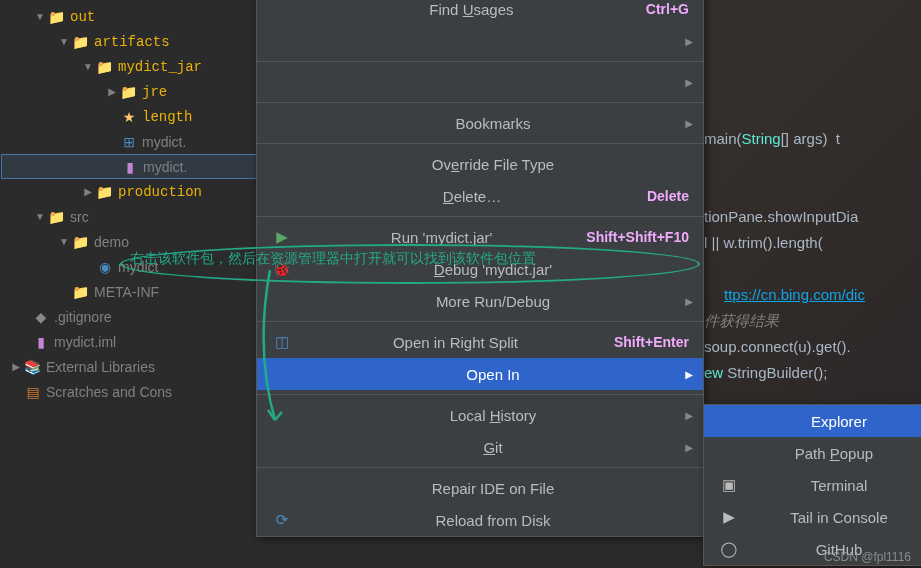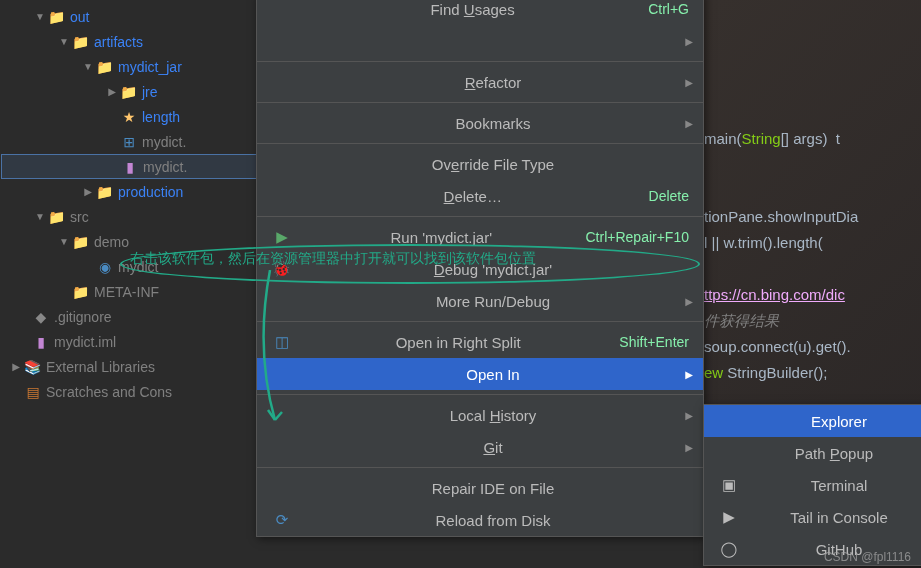--- a/index.html
+++ b/index.html
@@ -3,39 +3,39 @@
 <meta charset="utf-8">
 <style>
 * { margin: 0; padding: 0; box-sizing: border-box; font-family: 'Segoe UI', sans-serif; }
 body { background: #2b2b2b; width: 921px; height: 568px; overflow: hidden; color: #a9b7c6; font-size: 14px; position: relative; }
 .tree { position: absolute; left: 0; top: 0; width: 260px; height: 568px; padding-top: 4px; }
 .row { display: flex; align-items: center; height: 25px; white-space: nowrap; }
 .chev { width: 16px; display: inline-flex; justify-content: center; color: #808080; font-size: 10px; }
 .icon { width: 18px; display: inline-flex; justify-content: center; margin-right: 4px; }
 .folder-red { color: #cc7832; }
 .folder-src { color: #4a8bc2; }
-.label-orange { color: #3b82f6; }
+.label-orange { color: #eab308; font-family: Liberation Mono, monospace; }
 .label-gray { color: #808080; }
 .sel { border: 1px solid #4a72a5; background: rgba(74,114,165,0.2); }
 .menu1 { position: absolute; left: 256px; top: -8px; width: 448px; background: #3c3f41; border: 1px solid #555; box-shadow: 2px 2px 8px rgba(0,0,0,0.5); }
 .menu2 { position: absolute; left: 703px; top: 404px; width: 246px; background: #3c3f41; border: 1px solid #555; box-shadow: 2px 2px 8px rgba(0,0,0,0.5); }
 .mitem { display: flex; align-items: center; height: 32px; padding: 0 14px; color: #bbb; position: relative; font-family: monospace; font-size: 15px; }
 .mitem.hl { background: #2f65ca; color: #fff; }
 .mitem .micon { width: 22px; display: inline-flex; justify-content: center; margin-right: 4px; }
 .mitem .txt { flex: 1; text-align: center; }
-.mitem .sc { color: #86efac; font-size: 14px; }
+.mitem .sc { color: #f0abfc; font-size: 14px; font-weight: bold; }
 .mitem .sub { color: #888; font-size: 10px; position: absolute; right: 10px; }
 .mitem.hl .sub { color: #fff; }
 .sep { height: 1px; background: #555; margin: 4px 0; }
 .und { text-decoration: underline; }
 .code { position: absolute; left: 704px; top: 100px; font-family: monospace; font-size: 15px; line-height: 26px; white-space: pre; }
-.kw { color: #84cc16; margin-top: 8px; }
+.kw { color: #5eead4; margin-top: 8px; }
 .cls { color: #a9b7c6; }
 .cmt { color: #808080; font-style: italic; }
-.lnk { color: #f0abfc; text-decoration: underline; }
+.lnk { color: #0ea5e9; text-decoration: underline; padding-left: 20px; }
 .annotation { position: absolute; left: 120px; top: 244px; width: 580px; height: 40px; border: 2px solid #2a8; border-radius: 50%; pointer-events: none; }
 .annotation-text { position: absolute; left: 130px; top: 250px; color: #2a8; font-size: 14px; font-weight: normal; z-index: 10; }
 .arrow { position: absolute; left: 250px; top: 270px; z-index: 9; pointer-events: none; }
 .watermark { position: absolute; right: 10px; bottom: 4px; color: #aaa; font-size: 12px; opacity: 0.7; }
 .bg-img { position: absolute; left: 704px; top: 0; width: 217px; height: 568px; background: linear-gradient(135deg, rgba(80,60,50,0.3), rgba(40,30,30,0.4)); z-index: -1; }
 </style>
 </head>
 <body>
 
 <div class="bg-img"></div>
@@ -134,21 +134,20 @@
       <span class="txt"><span>Find </span><span class="und">U</span><span>sages</span></span>
       <span class="sc">Ctrl+G</span>
     </div>
   <div class="mitem">
       <span class="micon"></span>
       <span class="sub">▶</span>
     </div>
   <div class="sep"></div>
   <div class="mitem">
       <span class="micon"></span>
-      <span class="txt"><span class="und">R</span><span>efactor</span></span>
       <span class="sub">▶</span>
     </div>
   <div class="sep"></div>
   <div class="mitem">
       <span class="micon"></span>
       <span class="txt">Bookmarks</span>
       <span class="sub">▶</span>
     </div>
   <div class="sep"></div>
   <div class="mitem">
@@ -157,21 +156,21 @@
     </div>
   <div class="mitem">
       <span class="micon"></span>
       <span class="txt"><span class="und">D</span><span>elete…</span></span>
       <span class="sc">Delete</span>
     </div>
   <div class="sep"></div>
   <div class="mitem">
       <span class="micon" style="color:#59a869">▶</span>
       <span class="txt"><span>R</span><span class="und">u</span><span>n 'mydict.jar'</span></span>
-      <span class="sc">Ctrl+Repair+F10</span>
+      <span class="sc">Shift+Shift+F10</span>
     </div>
   <div class="mitem">
       <span class="micon" style="color:#e05555">🐞</span>
       <span class="txt"><span class="und">D</span><span>ebug 'mydict.jar'</span></span>
     </div>
   <div class="mitem">
       <span class="micon"></span>
       <span class="txt">More Run/Debug</span>
       <span class="sub">▶</span>
     </div>

